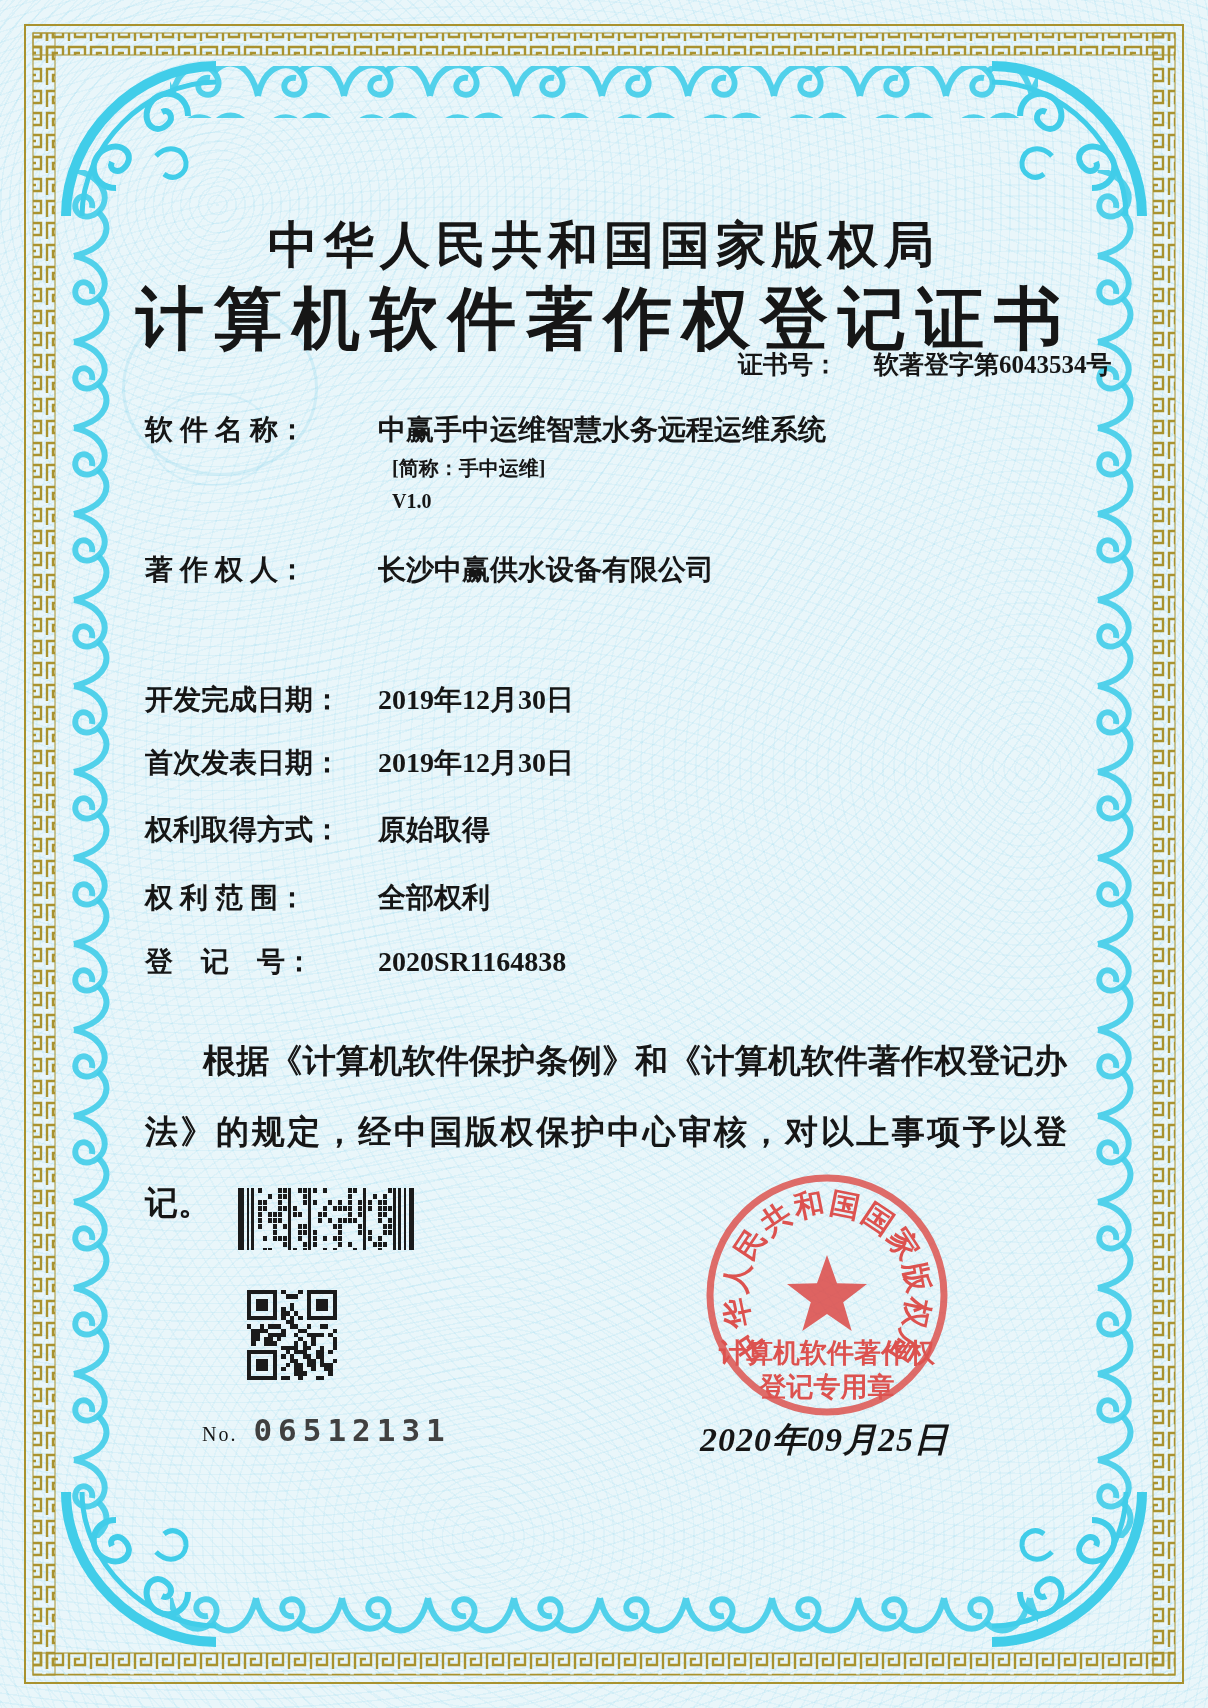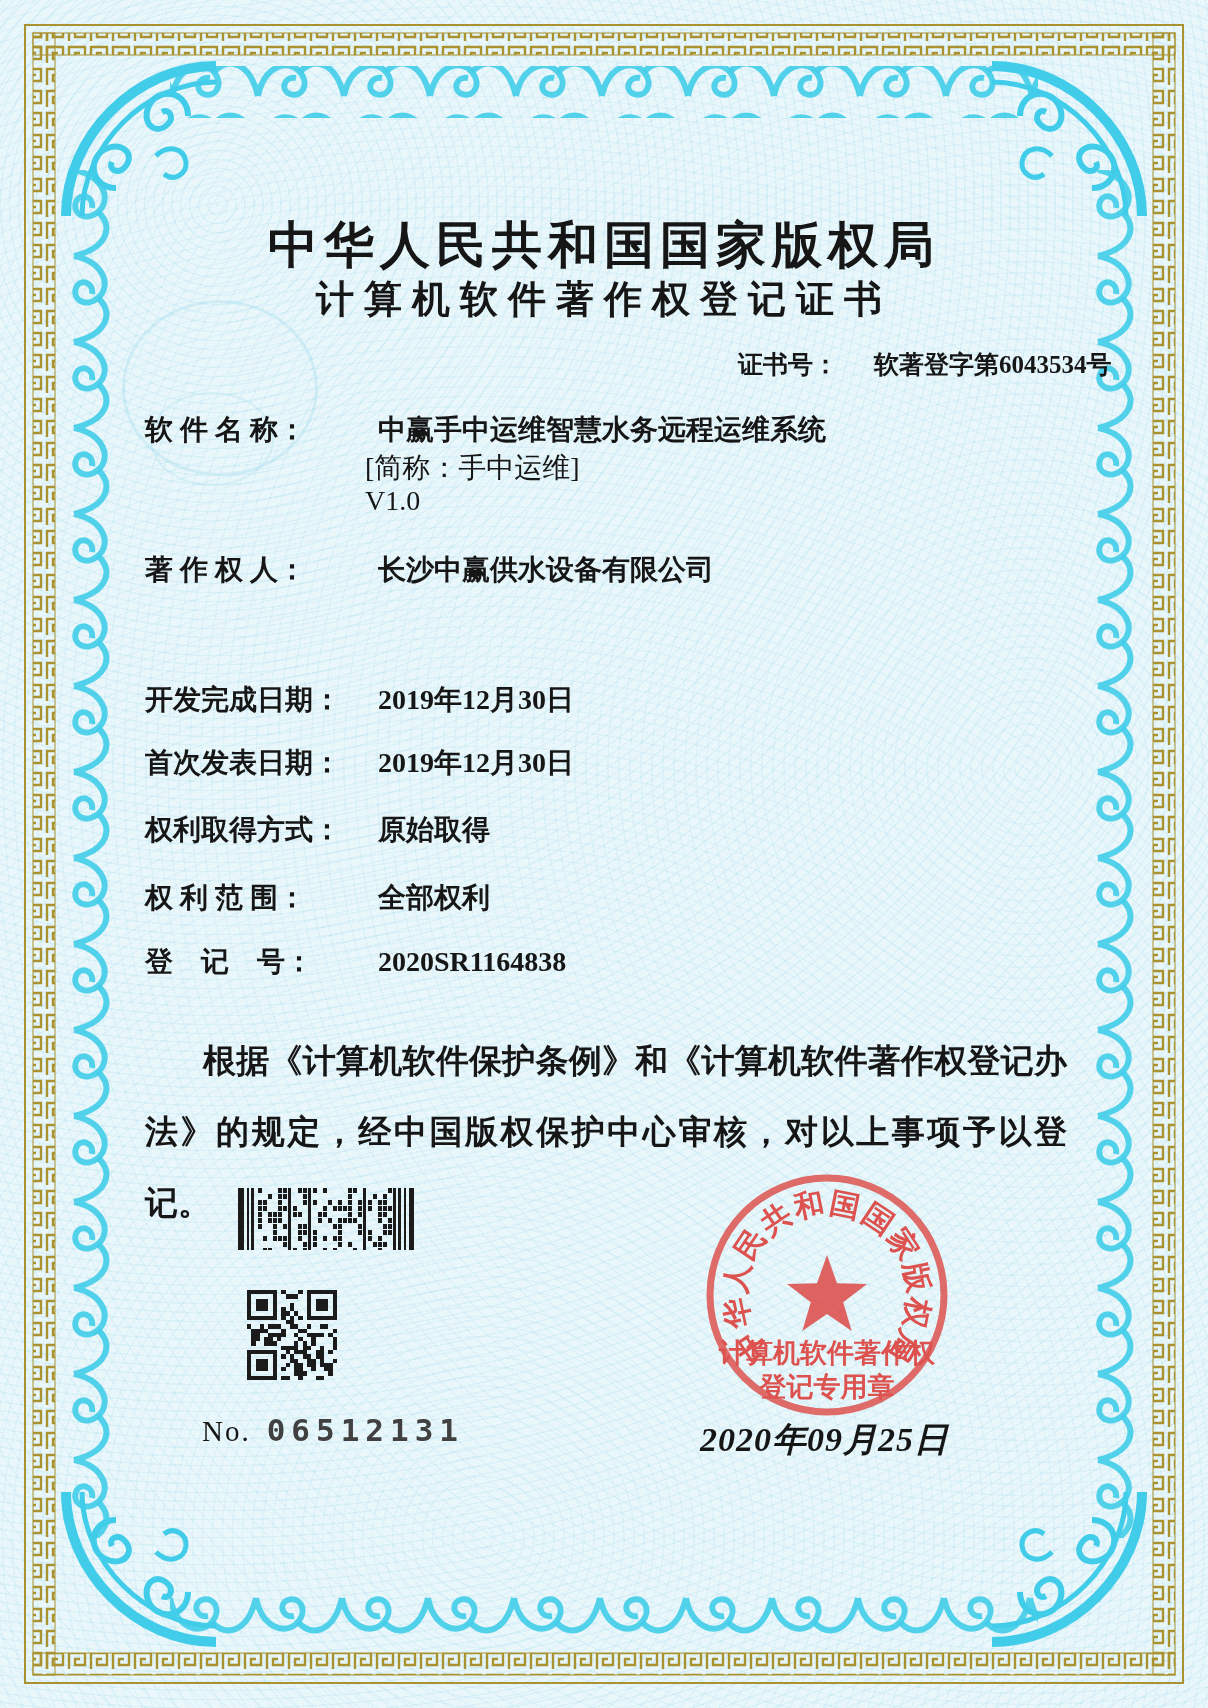--- a/index.html
+++ b/index.html
@@ -17,36 +17,36 @@
       repeating-radial-gradient(circle at 40% 90%, rgba(118,205,234,.10) 0 1.5px, transparent 1.5px 10px);
   }
   .deco{position:absolute;inset:0;}
   .wm{position:absolute;border-radius:50%;border:3px solid rgba(118,205,234,.22);}
   .wm.a{left:122px;top:300px;width:190px;height:170px;}
   .wm.b{left:150px;top:392px;width:120px;height:90px;border-width:2px;border-color:rgba(118,205,234,.16);}
 
   .authority{position:absolute;top:192px;left:0;right:0;text-align:center;
     font-size:50px;font-weight:700;letter-spacing:6px;margin-top:20px;}
   .cert-title{position:absolute;top:274px;left:0;right:0;text-align:center;
-    font-size:38px;font-weight:700;letter-spacing:10px;}
+    font-size:68px;font-weight:700;letter-spacing:10px;}
   .certno{position:absolute;top:348px;left:738px;font-size:25px;font-weight:600;}
   .certno .lbl2{margin-right:36px;}
 
   .row{position:absolute;left:145px;display:flex;font-size:28px;font-weight:700;line-height:36px;align-items:center;}
   .row .lbl{display:inline-block;width:233px;white-space:pre;}
-  .subline{position:absolute;left:365px;font-size:28px;font-weight:400;line-height:36px;}
+  .subline{position:absolute;left:392px;font-size:20px;font-weight:700;line-height:36px;}
 
   .statement{position:absolute;left:145px;top:1026px;width:922px;
     font-size:33px;font-weight:600;line-height:71px;text-align:justify;text-indent:58px;}
 
   .barcode{position:absolute;left:238px;top:1188px;width:176px;height:62px;}
   .qr{position:absolute;left:247px;top:1290px;width:90px;height:90px;}
 
   .serial{position:absolute;left:202px;top:1412px;display:flex;align-items:baseline;}
-  .serial-label{font-size:29px;letter-spacing:2px;}
+  .serial-label{font-size:20px;letter-spacing:2px;}
   .serial-value{font-family:"DejaVu Sans Mono","Liberation Mono",monospace;
     font-size:31px;color:#404040;letter-spacing:6px;margin-left:16px;font-weight:600;}
 
   .issue-date{position:absolute;left:700px;top:1417px;font-size:34px;font-weight:700;letter-spacing:1px;font-style:italic;}
 
   .seal{position:absolute;left:682px;top:1150px;width:290px;height:290px;opacity:.92;}
 </style>
 </head>
 <body>
 

